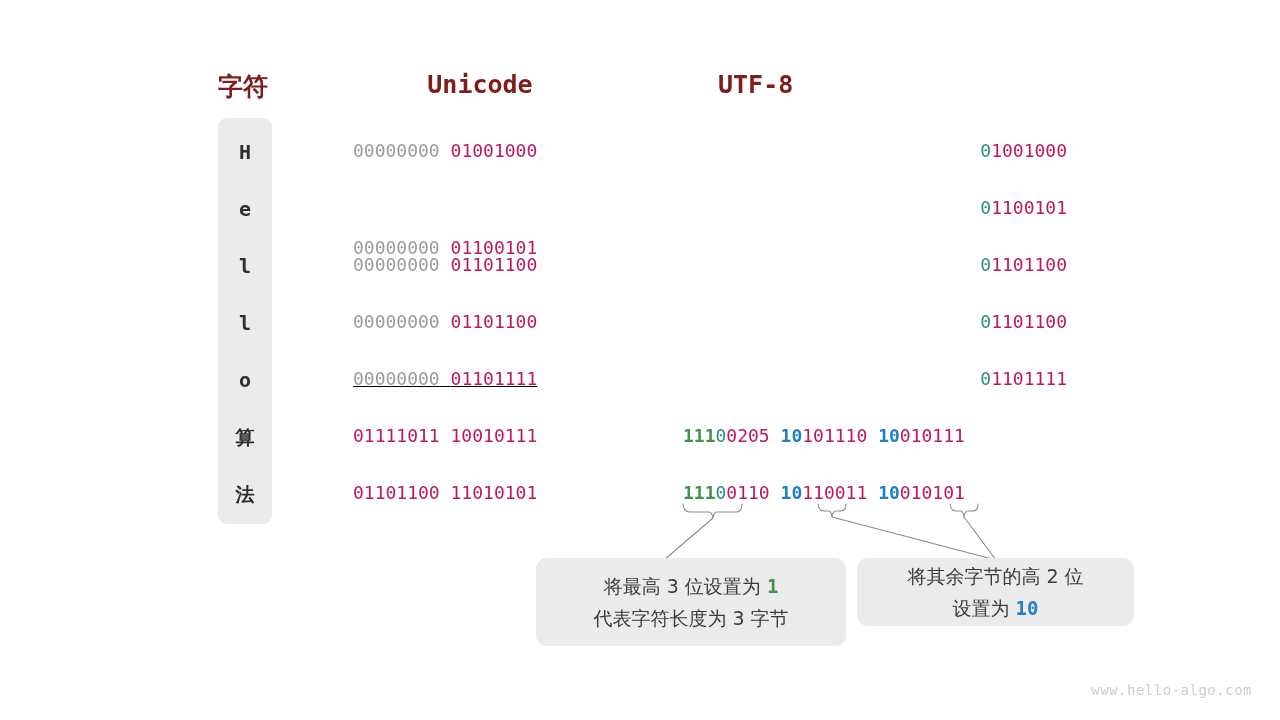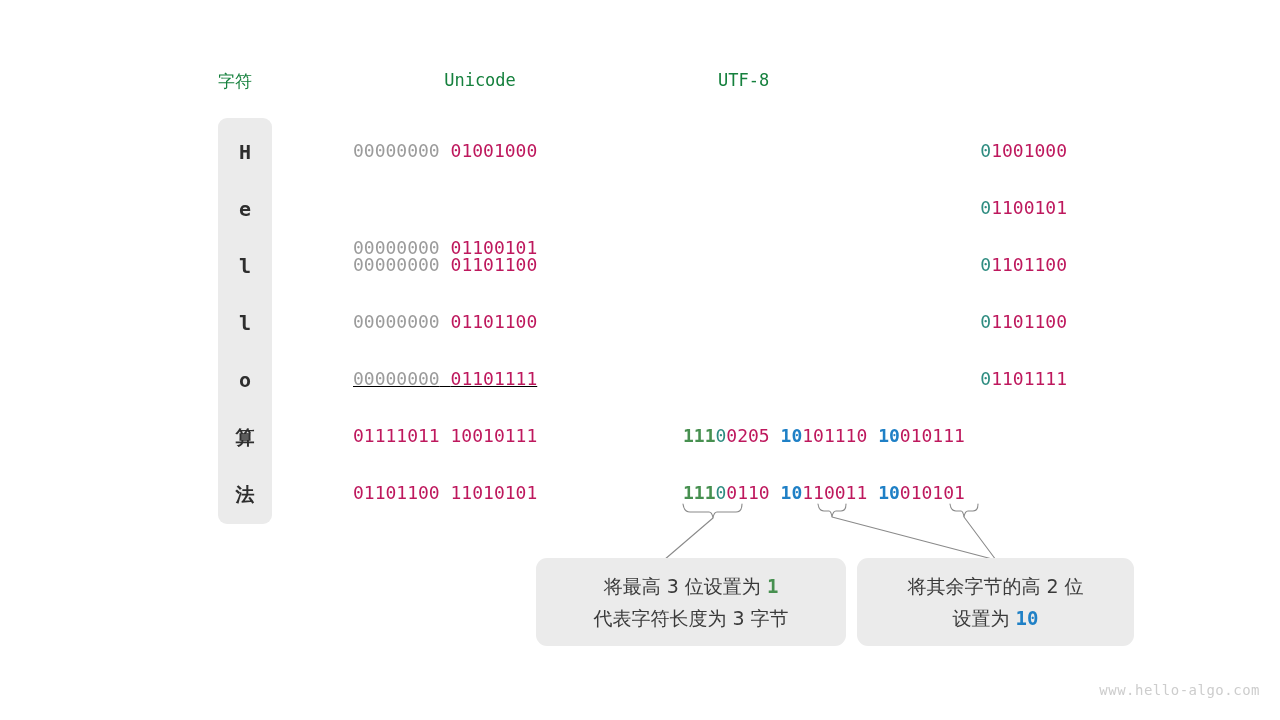--- a/index.html
+++ b/index.html
@@ -9,23 +9,23 @@
     font-family:"Liberation Sans", sans-serif;
     position:relative;
     overflow:hidden;
   }
   .stage { position:absolute; inset:0; }
 
   
   .hdr {
     position:absolute;
     font-family:"DejaVu Sans Mono", monospace;
-    font-weight:normal;
-    font-size:17px;
-    color:#15803d;
+    font-weight:bold;
+    font-size:25px;
+    color:#7f1d1d;
     white-space:nowrap;
   }
   .hdr-char  { left:218px; top:70px; font-family:"Liberation Sans", sans-serif; }
   .hdr-uni   { left:353px; top:70px; width:254px; text-align:center; }
   .hdr-utf   { left:718px; top:70px; width:384px; }
 
   
   .char-pill {
     position:absolute;
     left:218px; top:118px;
@@ -79,29 +79,29 @@
     flex-direction:column;
     align-items:center;
     justify-content:center;
     font-family:"DejaVu Sans", sans-serif;
     font-size:19px;
     color:#3a3a3a;
     line-height:32px;
     text-align:center;
   }
   .callout-left  { left:536px; top:558px; width:310px; height:88px; }
-  .callout-right { left:857px; top:558px; width:277px; height:88px; }
+  .callout-right { left:857px; top:558px; width:277px; height:68px; }
   .callout .line { white-space:pre; }
   .callout .hl-green { color:#479050; font-weight:bold; font-family:"DejaVu Sans Mono", monospace; }
   .callout .hl-blue  { color:#1f80c6; font-weight:bold; font-family:"DejaVu Sans Mono", monospace; }
 
   
   .watermark {
     position:absolute;
-    right:20px; bottom:22px;
+    right:28px; bottom:22px;
     font-family:"DejaVu Sans Mono", monospace;
     font-size:14px;
     color:#cdcdcd;
     letter-spacing:0.5px;
   }
 </style>
 </head>
 <body>
 
 <div class="stage">

